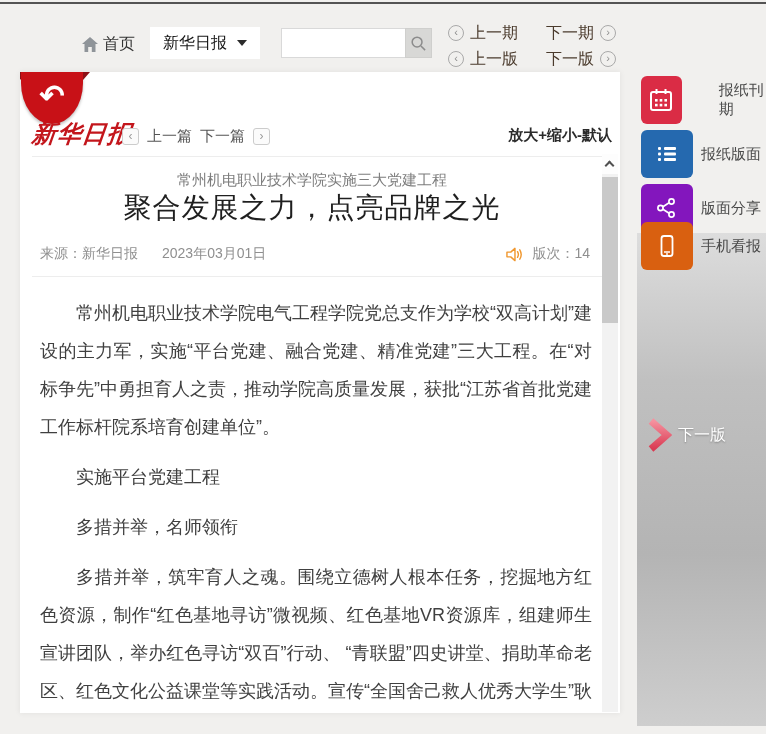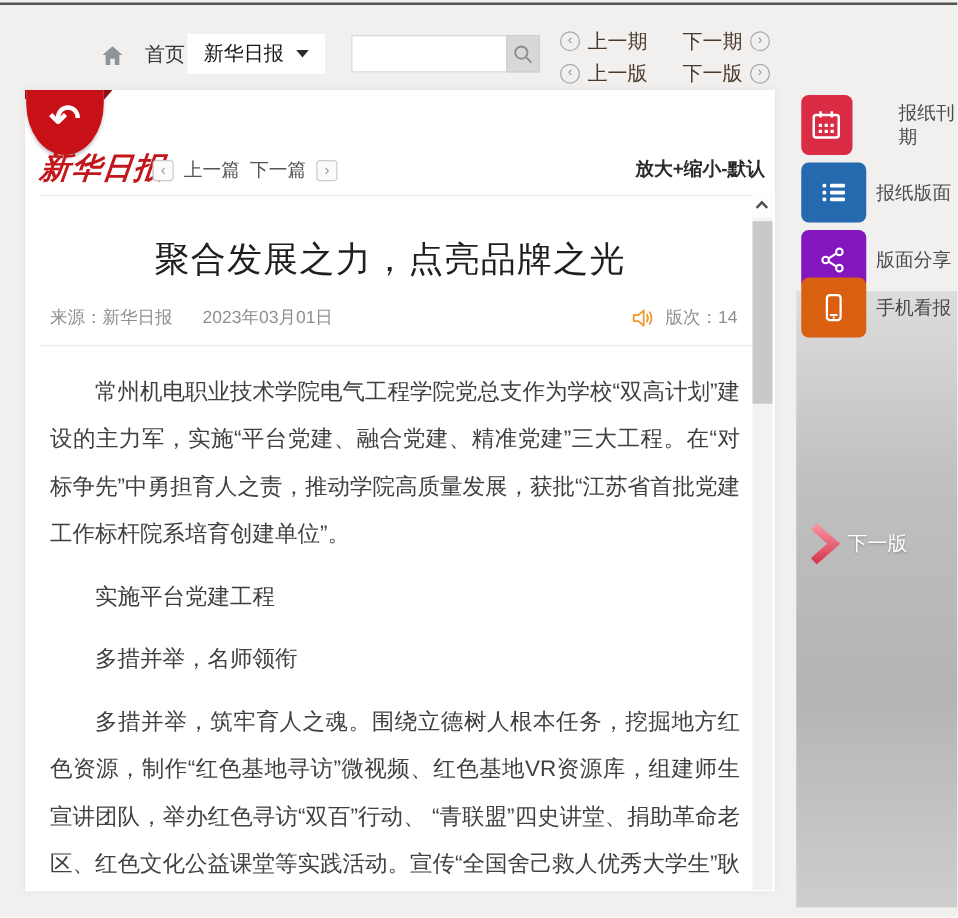--- a/index.html
+++ b/index.html
@@ -7,21 +7,21 @@
   body {
     position: relative;
     font-family: "Liberation Sans", sans-serif;
     background: #f1f0ee;
     overflow: hidden;
     color:#333;
   }
   .topline { position:absolute; top:2px; left:0; width:766px; height:2px; background:#545454; }
 
   
-  .home { position:absolute; left:82px; top:34px; display:flex; align-items:center; gap:18px;
+  .home { position:absolute; left:82px; top:34px; display:flex; align-items:center; gap:5px;
           font-size:16px; color:#333; cursor:pointer; }
   .dropdown { position:absolute; left:150px; top:27px; width:110px; height:32px; background:#fff;
           display:flex; align-items:center; justify-content:center; gap:10px; font-size:16px; color:#141414; cursor:pointer; }
   .caret { width:0; height:0; border-left:5px solid transparent; border-right:5px solid transparent; border-top:6px solid #2b2b2b; }
   .searchbox { position:absolute; left:281px; top:28px; height:30px; display:flex; }
   .searchbox input { width:124px; height:30px; border:1px solid #d9d9d9; border-right:none; background:#fff; outline:none; padding:0 6px; font-size:14px; }
   .searchbtn { width:27px; height:30px; background:#d8d8d6; border:1px solid #cfcfcd; display:flex; align-items:center; justify-content:center; cursor:pointer; }
   .issuenav { position:absolute; left:448px; top:20px; font-size:16px; color:#4a3a2c; }
   .issuenav .row { display:flex; align-items:center; height:26px; gap:6px; }
   .circ { width:16px; height:16px; border-radius:50%; border:1px solid #a9a9a9; color:#8f8f8f;
@@ -145,20 +145,21 @@
   </div>
 
   <div class="zoomctl">
     <span>放大+</span>
     <span>缩小-</span>
     <span>默认</span>
   </div>
 
   <div class="divider d1"></div>
 
+  <div class="kicker">常州机电职业技术学院实施三大党建工程</div>
   <div class="title">聚合发展之力，点亮品牌之光</div>
 
   <div class="meta">
     <span>来源：新华日报</span>
     <span class="date">2023年03月01日</span>
     <span class="spacer"></span>
     <span class="speaker">
       <svg width="19" height="17" viewBox="0 0 20 18">
         <path d="M2 6.5 H6 L10.5 2.5 V15.5 L6 11.5 H2 Z" fill="none" stroke="#f0972e" stroke-width="1.5" stroke-linejoin="round"></path>
         <path d="M13.2 6 Q15 9 13.2 12" fill="none" stroke="#f0972e" stroke-width="1.5" stroke-linecap="round"></path>

